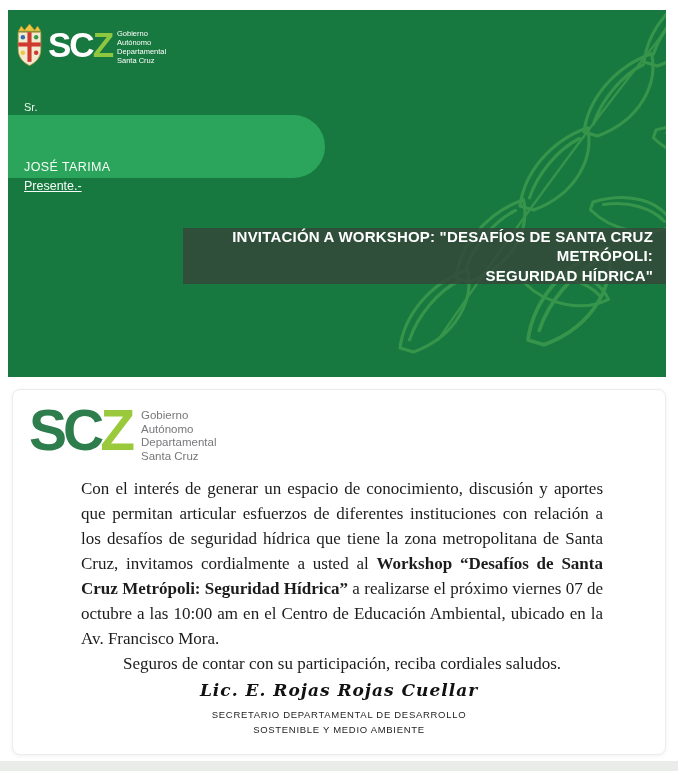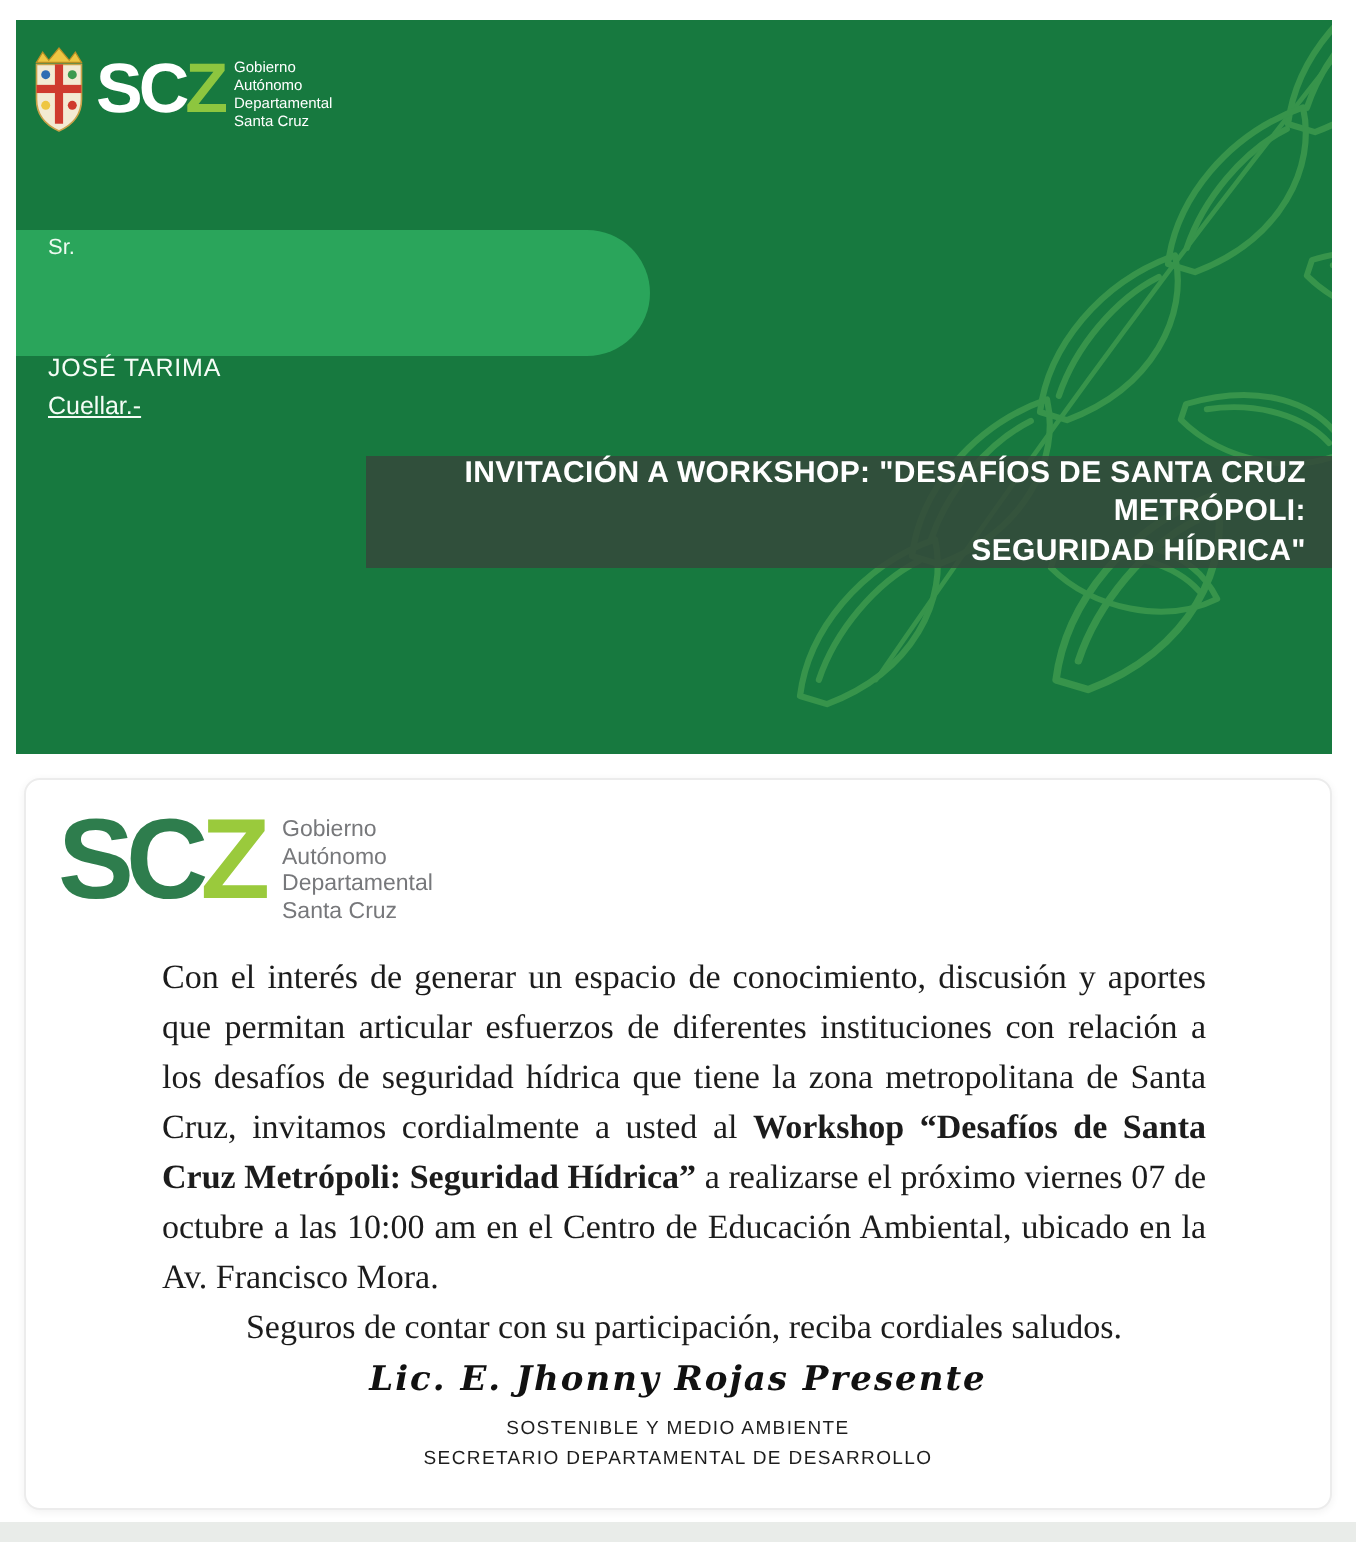--- a/index.html
+++ b/index.html
@@ -13,21 +13,21 @@
   .header-logo{position:absolute;left:6px;top:13px;display:flex;align-items:flex-start;z-index:3;}
   .coat{width:31px;height:45px;margin-right:3px;}
   .scz-header{font-weight:bold;font-size:35px;line-height:40px;letter-spacing:-2px;
     font-family:"Liberation Sans",sans-serif;margin-top:2px;}
   .scz-header .sc{color:#ffffff;}
   .scz-header .z{color:#8dc63f;}
   .org-lines-header{color:#ffffff;font-size:7.5px;line-height:9px;margin-left:5px;margin-top:6px;}
 
   .addressee-pill{position:absolute;left:0;top:105px;width:317px;height:63px;
     background:#2aa55b;border-radius:0 34px 34px 0;z-index:2;
-    display:flex;flex-direction:column;justify-content:flex-start;padding-left:16px;box-sizing:border-box;}
+    display:flex;flex-direction:column;justify-content:center;padding-left:16px;box-sizing:border-box;}
   .addressee-pill .sal{color:#eefbf1;font-size:11px;line-height:18px;}
   .addressee-pill .nm{color:#f4fdf6;font-size:12.5px;line-height:19px;letter-spacing:.4px;margin-top:42px;}
   .addressee-pill .pr{color:#f4fdf6;font-size:12.5px;line-height:19px;text-decoration:underline;}
 
   .title-band{position:absolute;left:175px;top:218px;right:0;height:56px;
     background:rgba(52,72,58,.86);z-index:4;display:flex;flex-direction:column;
     justify-content:center;align-items:flex-end;padding-right:13px;box-sizing:border-box;}
   .title-band div{color:#ffffff;font-weight:bold;font-size:15px;line-height:19.5px;
     letter-spacing:.2px;text-align:right;}
 
@@ -103,21 +103,21 @@
         <div>Gobierno</div>
         <div>Autónomo</div>
         <div>Departamental</div>
         <div>Santa Cruz</div>
       </div>
     </div>
 
     <div class="addressee-pill">
       <div class="sal">Sr.</div>
       <div class="nm">JOSÉ TARIMA</div>
-      <div class="pr">Cuellar.-</div>
+      <div class="pr">Presente.-</div>
     </div>
 
     <div class="title-band">
       <div>INVITACIÓN A WORKSHOP:  "DESAFÍOS DE SANTA CRUZ METRÓPOLI:</div>
       <div>SEGURIDAD HÍDRICA"</div>
     </div>
   </div>
 
   <div class="card">
 
@@ -130,22 +130,22 @@
         <div>Santa Cruz</div>
       </div>
     </div>
 
     <div class="letter-text">
       <p class="p1" style="margin:0;"><span>Con el interés de generar un espacio de conocimiento, discusión y aportes que permitan articular esfuerzos de diferentes instituciones con relación a los desafíos de seguridad hídrica que tiene la zona metropolitana de Santa Cruz, invitamos cordialmente a usted al </span><b>Workshop “Desafíos de Santa Cruz Metrópoli: Seguridad Hídrica”</b><span> a realizarse el próximo viernes 07 de octubre a las 10:00 am en el Centro de Educación Ambiental, ubicado en la Av. Francisco Mora.</span></p>
       <p class="p2" style="margin:0;">Seguros de contar con su participación, reciba cordiales saludos.</p>
     </div>
 
     <div class="signature">
-      <div class="sig-name">Lic. E. Jhonny Rojas Presente</div>
+      <div class="sig-name">Lic. E. Rojas Rojas Cuellar</div>
       <div class="sig-title">
+        <div>SECRETARIO DEPARTAMENTAL DE DESARROLLO</div>
         <div>SOSTENIBLE Y MEDIO AMBIENTE</div>
-        <div>SECRETARIO DEPARTAMENTAL DE DESARROLLO</div>
       </div>
     </div>
   </div>
 
   <div class="bottom-strip"></div>
 </div>
 
 </body></html>

